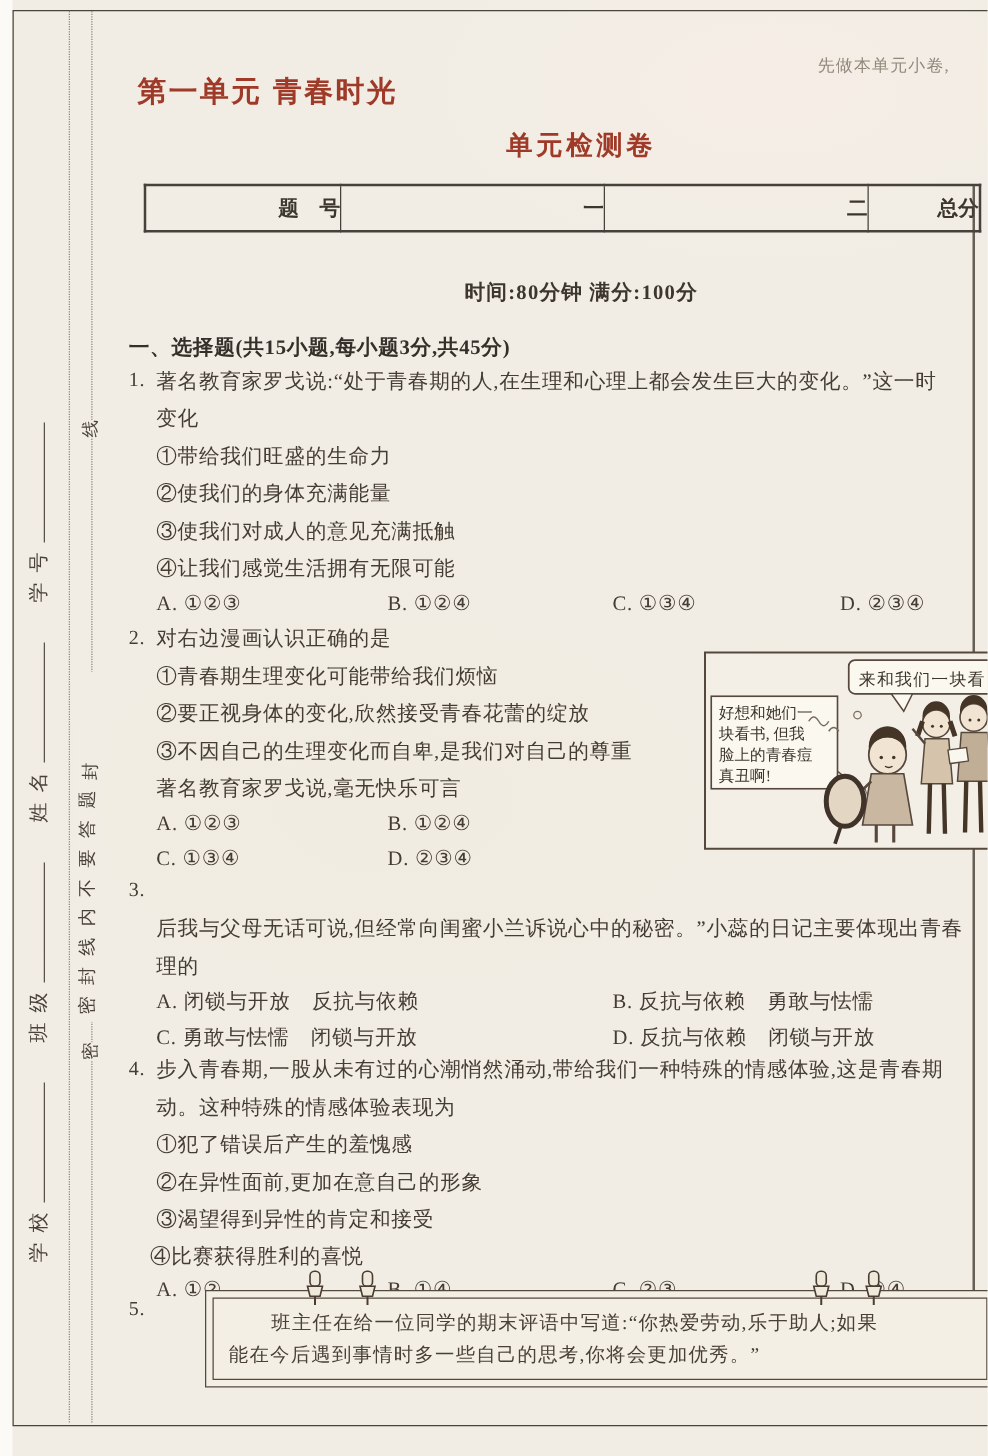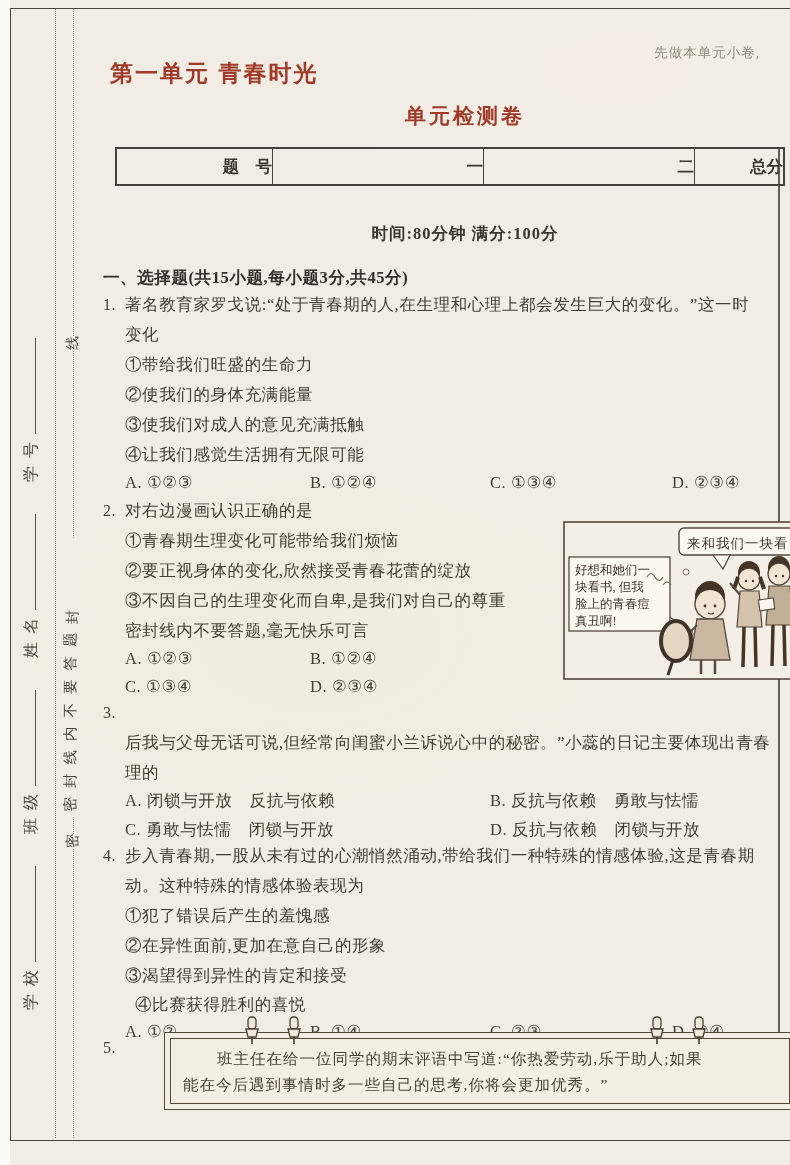--- a/index.html
+++ b/index.html
@@ -95,21 +95,21 @@
   <div class="ln" style="left:125px; top:475px;">A. ①②③</div>
   <div class="ln" style="left:310px; top:475px;">B. ①②④</div>
   <div class="ln" style="left:490px; top:475px;">C. ①③④</div>
   <div class="ln" style="left:672px; top:475px;">D. ②③④</div>
 
   <div class="ln qnum" style="left:103px; top:503px;">2.</div>
   <div class="ln" style="left:125px; top:503px;">对右边漫画认识正确的是</div>
   <div class="ln" style="left:125px; top:533px;">①青春期生理变化可能带给我们烦恼</div>
   <div class="ln" style="left:125px; top:563px;">②要正视身体的变化,欣然接受青春花蕾的绽放</div>
   <div class="ln" style="left:125px; top:593px;">③不因自己的生理变化而自卑,是我们对自己的尊重</div>
-  <div class="ln" style="left:125px; top:623px;">密封线内不要答题,毫无快乐可言</div>
+  <div class="ln" style="left:125px; top:623px;">著名教育家罗戈说,毫无快乐可言</div>
   <div class="ln" style="left:125px; top:651px;">A. ①②③</div>
   <div class="ln" style="left:310px; top:651px;">B. ①②④</div>
   <div class="ln" style="left:125px; top:679px;">C. ①③④</div>
   <div class="ln" style="left:310px; top:679px;">D. ②③④</div>
 
   <div class="cartoon">
     <svg width="230" height="166" viewBox="0 0 230 166">
       <rect x="1" y="5" width="250" height="157" fill="#f3efe6" stroke="#56483c" stroke-width="1.6"></rect>
 
       <rect x="116" y="11" width="130" height="27" rx="5" fill="#fbf8f0" stroke="#56483c" stroke-width="1.4"></rect>
@@ -165,21 +165,21 @@
   <div class="ln" style="left:490px; top:793px;">B. 反抗与依赖　勇敢与怯懦</div>
   <div class="ln" style="left:125px; top:822px;">C. 勇敢与怯懦　闭锁与开放</div>
   <div class="ln" style="left:490px; top:822px;">D. 反抗与依赖　闭锁与开放</div>
 
   <div class="ln qnum" style="left:103px; top:848px;">4.</div>
   <div class="ln" style="left:125px; top:848px;">步入青春期,一股从未有过的心潮悄然涌动,带给我们一种特殊的情感体验,这是青春期</div>
   <div class="ln" style="left:125px; top:878px;">动。这种特殊的情感体验表现为</div>
   <div class="ln" style="left:125px; top:908px;">①犯了错误后产生的羞愧感</div>
   <div class="ln" style="left:125px; top:938px;">②在异性面前,更加在意自己的形象</div>
   <div class="ln" style="left:125px; top:968px;">③渴望得到异性的肯定和接受</div>
-  <div class="ln" style="left:135px; top:997px;text-align:right;">④比赛获得胜利的喜悦</div>
+  <div class="ln" style="left:120px; top:997px;text-align:right;">④比赛获得胜利的喜悦</div>
   <div class="ln" style="left:125px; top:1024px;">A. ①②</div>
   <div class="ln" style="left:310px; top:1024px;">B. ①④</div>
   <div class="ln" style="left:490px; top:1024px;">C. ②③</div>
   <div class="ln" style="left:672px; top:1024px;">D. ③④</div>
 
   <div class="ln qnum" style="left:103px; top:1040px;">5.</div>
 
   <div class="notebox">
     <div class="inner">
       <span class="nline first">班主任在给一位同学的期末评语中写道:“你热爱劳动,乐于助人;如果</span>

